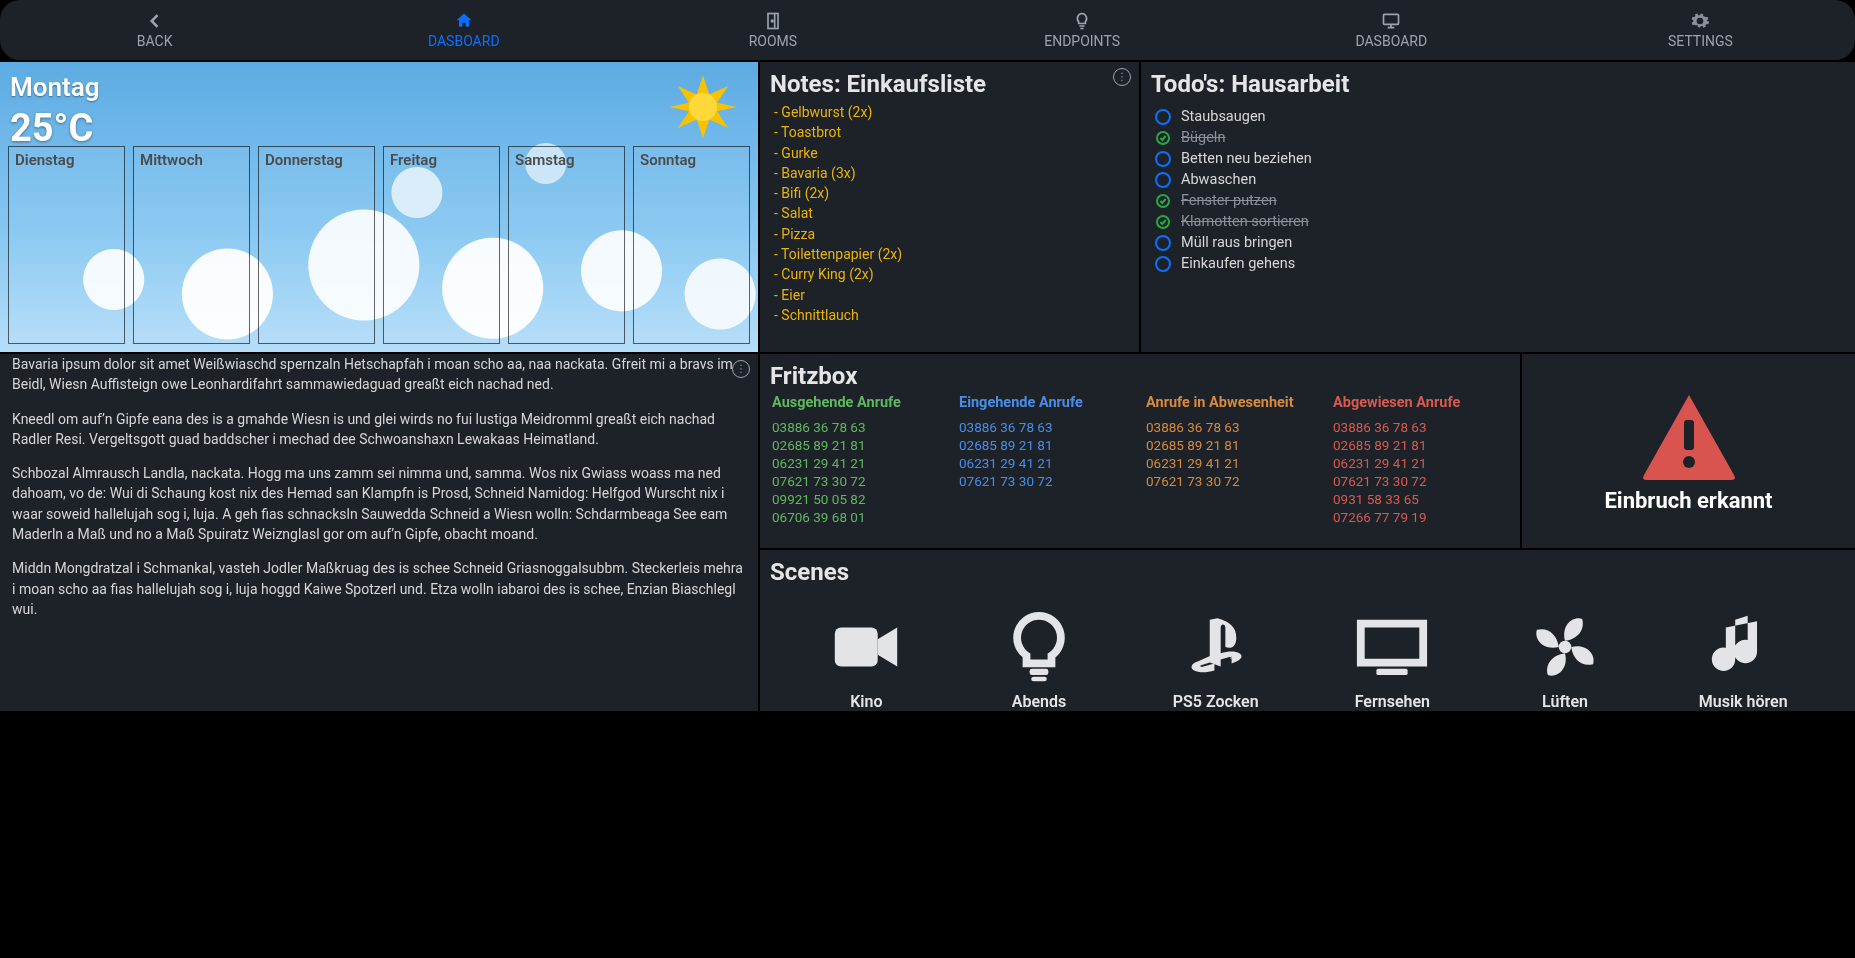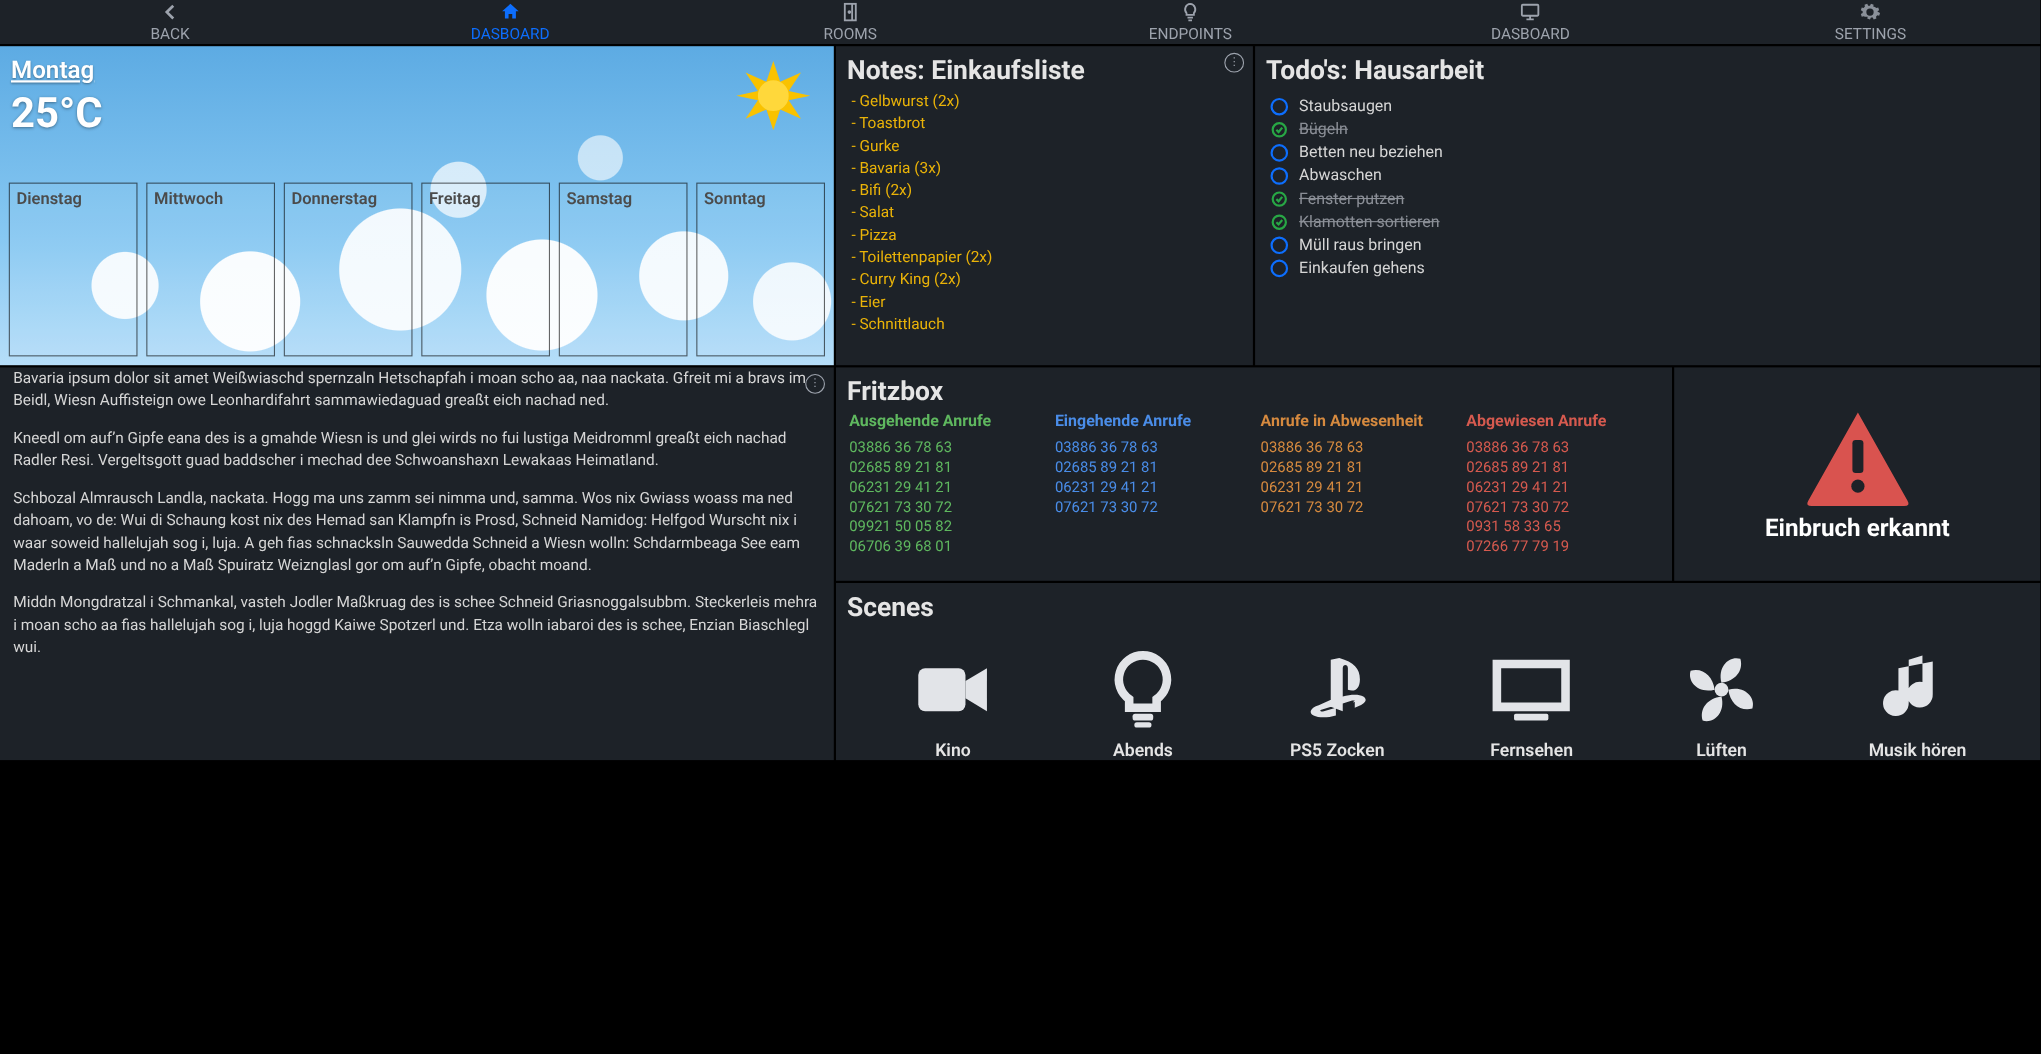--- a/index.html
+++ b/index.html
@@ -7,22 +7,23 @@
     width: 1855px;
     height: 958px;
     background: #000;
     font-family: -apple-system, BlinkMacSystemFont, "Segoe UI", Roboto, Arial, sans-serif;
     color: #d6d6d6;
     overflow: hidden;
   }
   
   .topnav {
     display: flex;
-    height: 40px;
+    height: 60px;
     background: #1d2228;
+    border-radius: 20px;
   }
   .topnav .nav-item {
     flex: 1;
     display: flex;
     flex-direction: column;
     align-items: center;
     justify-content: center;
     color: #9da3ad;
     font-size: 14px;
     cursor: pointer;
@@ -68,29 +69,29 @@
       radial-gradient(circle at 15% 75%, rgba(255,255,255,0.9) 0 30px, transparent 31px),
       radial-gradient(circle at 30% 80%, rgba(255,255,255,0.95) 0 45px, transparent 46px),
       radial-gradient(circle at 48% 70%, rgba(255,255,255,0.9) 0 55px, transparent 56px),
       radial-gradient(circle at 65% 78%, rgba(255,255,255,0.95) 0 50px, transparent 51px),
       radial-gradient(circle at 82% 72%, rgba(255,255,255,0.9) 0 40px, transparent 41px),
       radial-gradient(circle at 95% 80%, rgba(255,255,255,0.85) 0 35px, transparent 36px),
       radial-gradient(circle at 55% 45%, rgba(255,255,255,0.7) 0 25px, transparent 26px),
       radial-gradient(circle at 72% 35%, rgba(255,255,255,0.6) 0 20px, transparent 21px);
     pointer-events: none;
   }
-  .weather .day  { color:#fff; font-size:22px; font-weight:600; text-shadow:0 1px 2px rgba(0,0,0,.4); position:relative;text-decoration:underline; }
+  .weather .day  { color:#fff; font-size:26px; font-weight:600; text-shadow:0 1px 2px rgba(0,0,0,.4); position:relative; }
   .weather .temp { color:#fff; font-size:38px; font-weight:700; text-shadow:0 1px 3px rgba(0,0,0,.4); margin-top:4px; position:relative; }
   .weather .sun  { position:absolute; top:10px; right:20px; }
   .weather .forecast-row {
     position:absolute; left:8px; right:8px; bottom:8px;
     display:flex; gap:8px;
   }
   .weather .forecast {
-    flex:1; height:158px;
+    flex:1; height:198px;
     border:1px solid rgba(0,0,0,0.6);
     padding:4px 6px;
     color:#4b4b4b; font-size:15px; font-weight:600;
     background: rgba(255,255,255,0.05);
   }
 
   
   .shopping   { grid-column: 2; grid-row: 1; }
   .shopping ul{ list-style:none; padding:0 14px 10px; font-size:14px; line-height:1.45; color:#eab308; }
 

